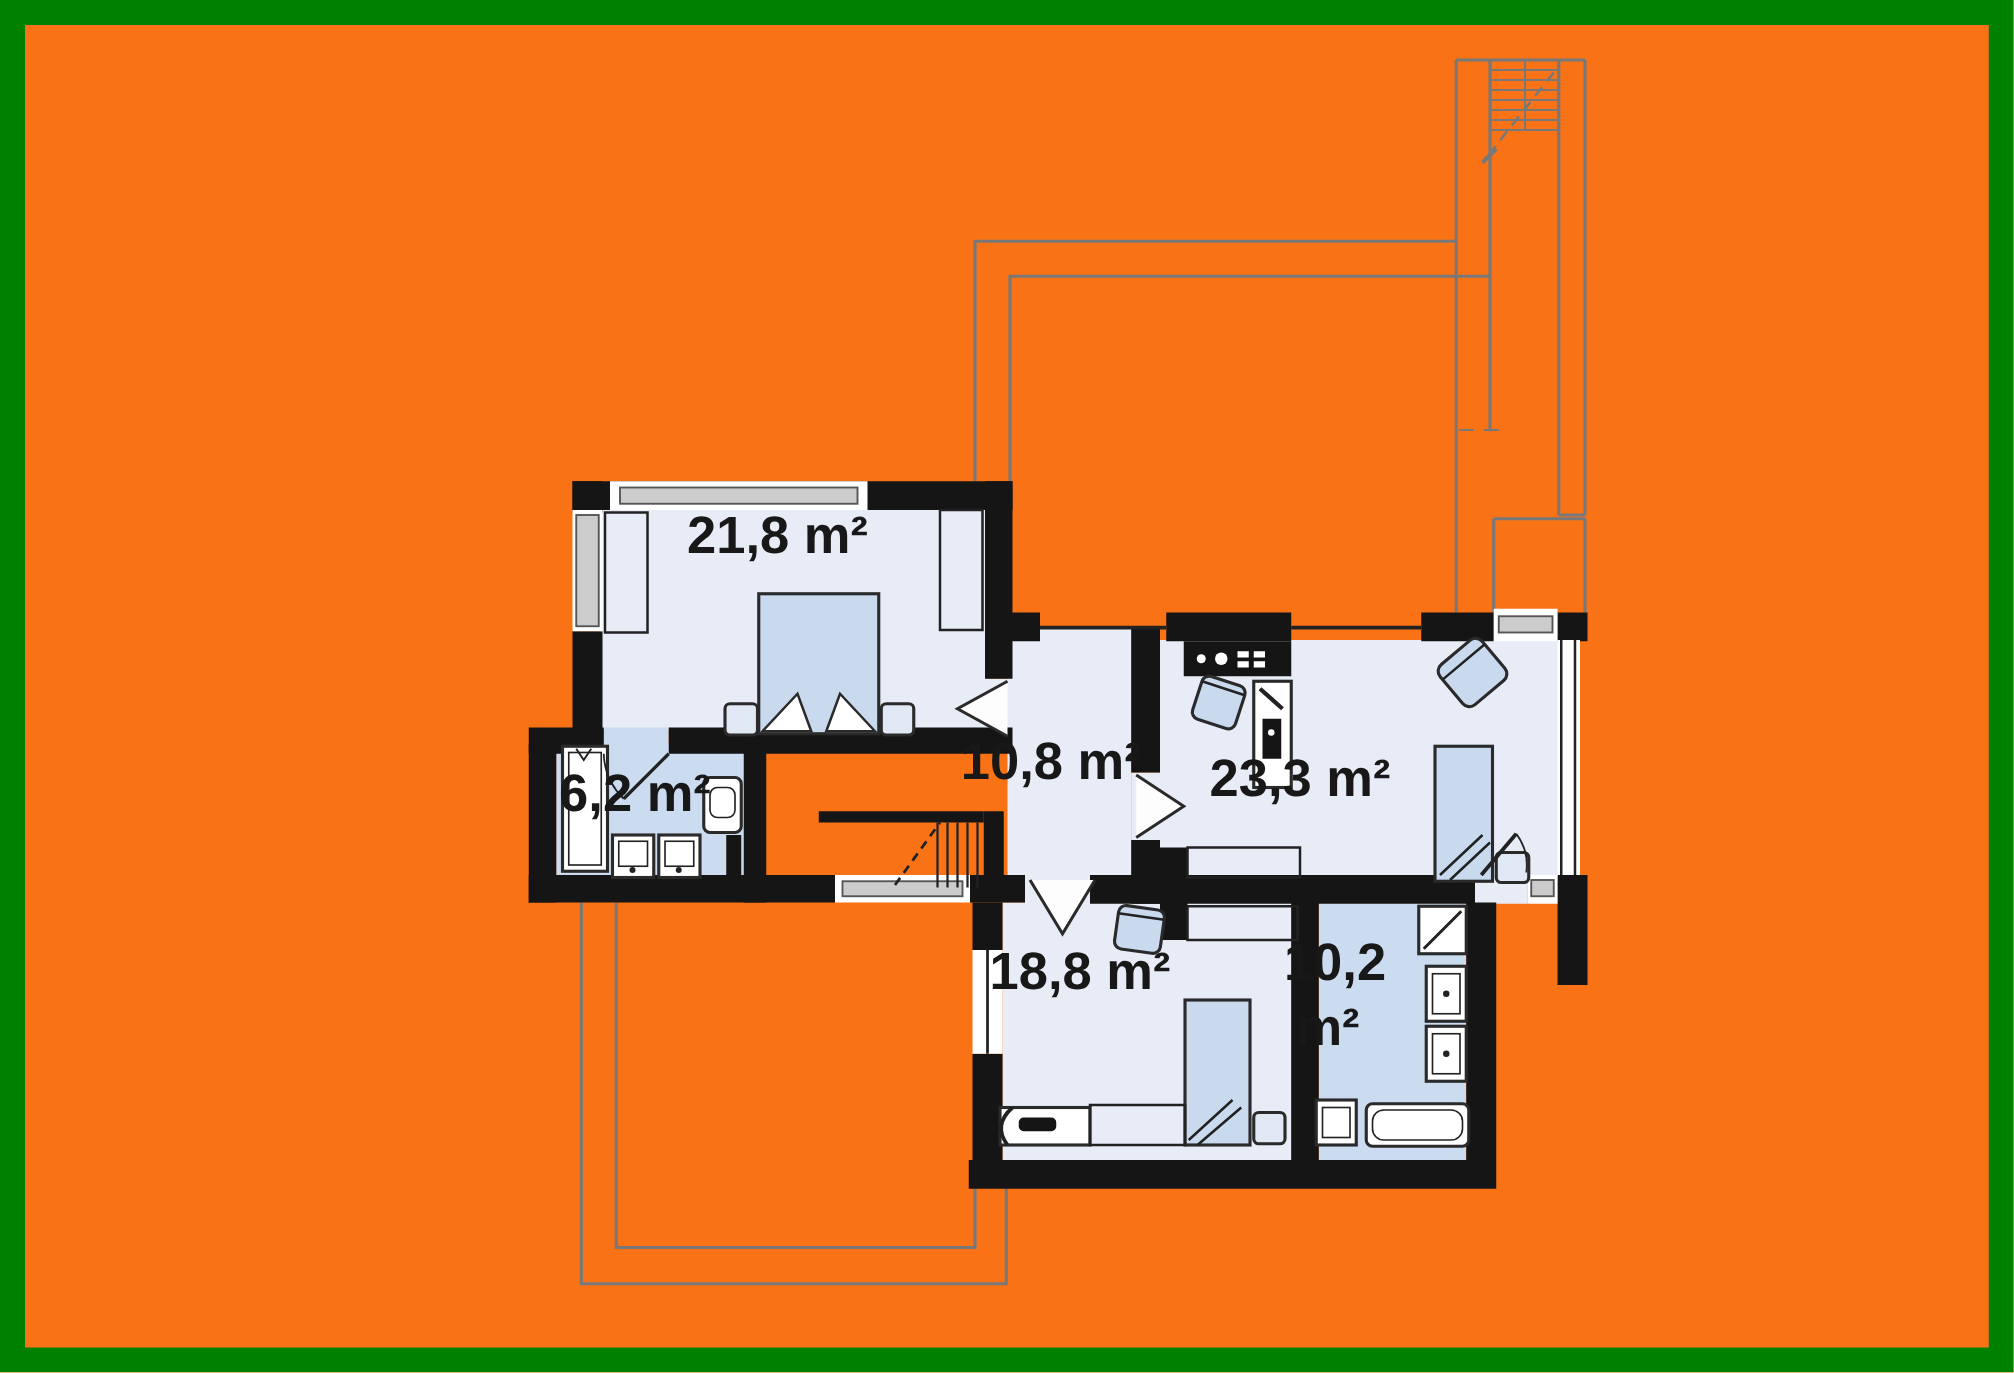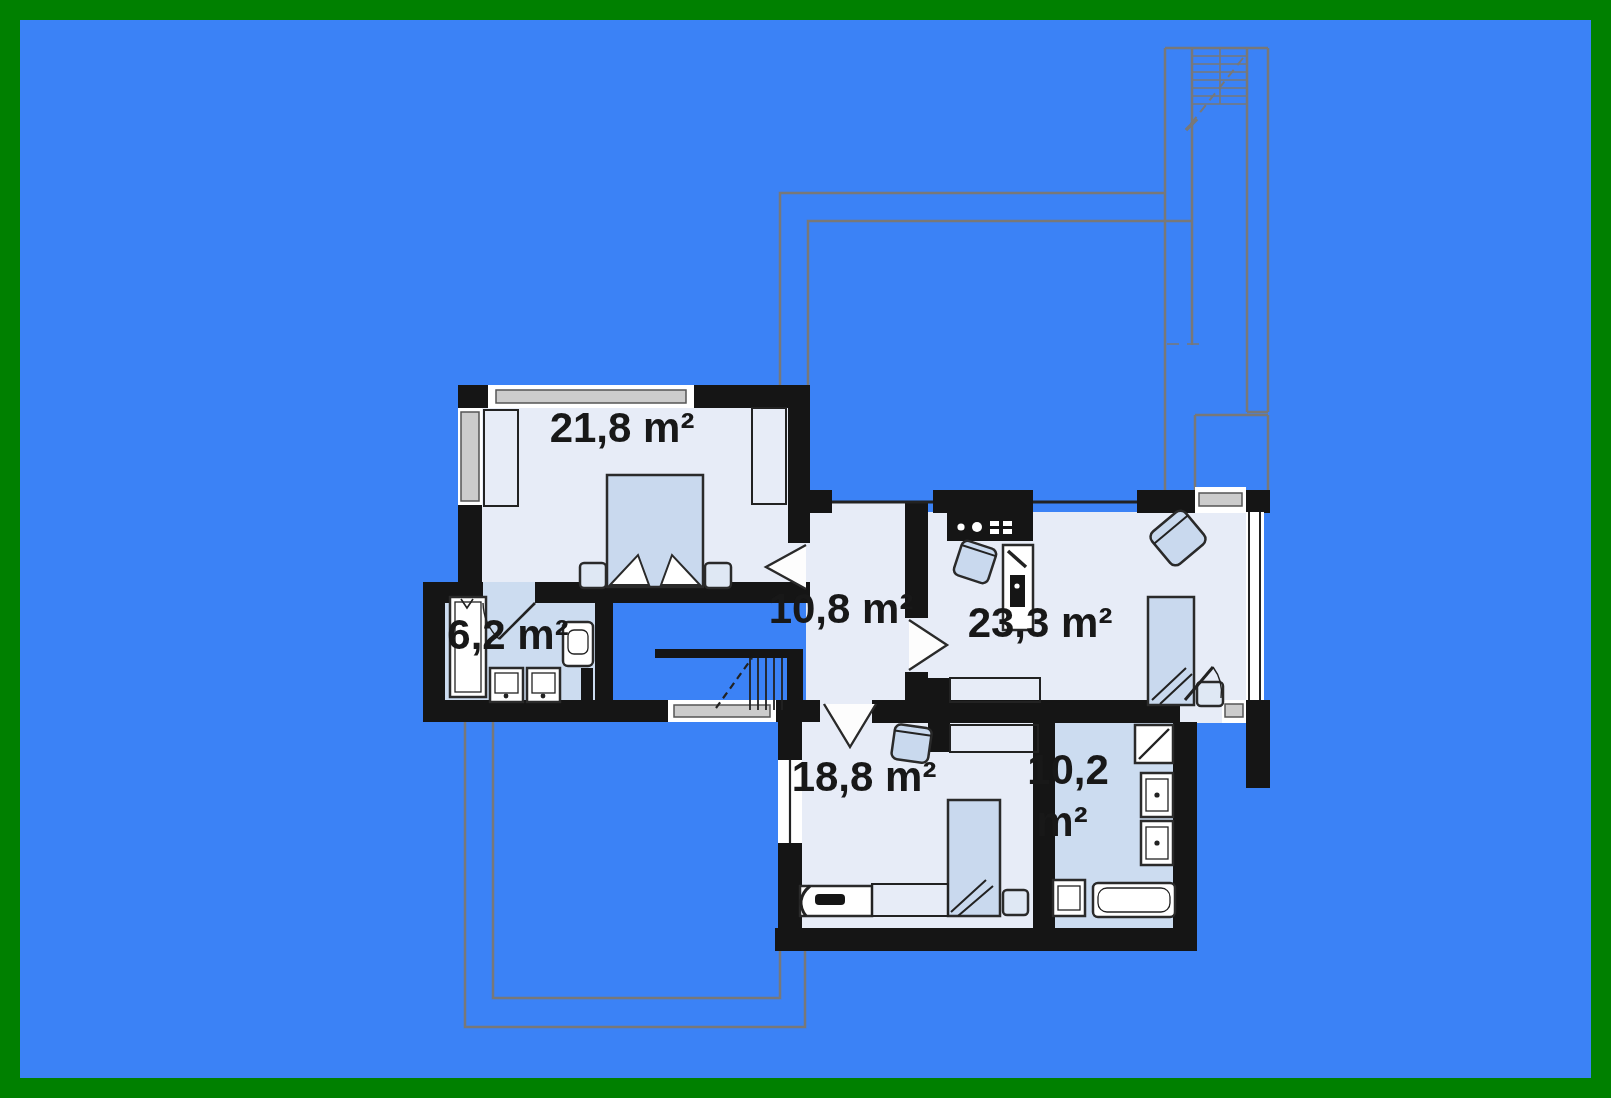--- a/index.html
+++ b/index.html
@@ -1,16 +1,16 @@
 <!DOCTYPE html>
 <html style="--frame: #008000; --wall: #151515; --room_floor: #e7ecf7; --bath_floor: #ccdcf0; --furniture: #c9d9ee; --window: #cccccc; --outline: #787878;"><head>
 <meta charset="utf-8">
 <style>
   html,body{margin:0;padding:0;background:#fff;}
-  .frame{position:relative;width:1611px;height:1098px;background:#3b82f6;overflow:hidden;
+  .frame{position:relative;width:1611px;height:1098px;background:#f97316;overflow:hidden;
          font-family:"Liberation Sans",sans-serif;text-align:right;}
   svg{display:block;}
   .wall{fill:var(--wall,#151515);}
   .floor{fill:var(--room_floor,#e7ecf7);}
   .bath{fill:var(--bath_floor,#ccdcf0);}
   .furn{fill:var(--furniture,#c9d9ee);stroke:#2a2a2a;stroke-width:2.5;}
   .fwhite{fill:#ffffff;stroke:#2a2a2a;stroke-width:2.5;}
   .win{fill:var(--window,#cccccc);stroke:#555;stroke-width:1.5;}
   .outline{stroke:var(--outline,#787878);stroke-width:2.5;fill:none;}
   .thin{stroke:#222;fill:none;}

